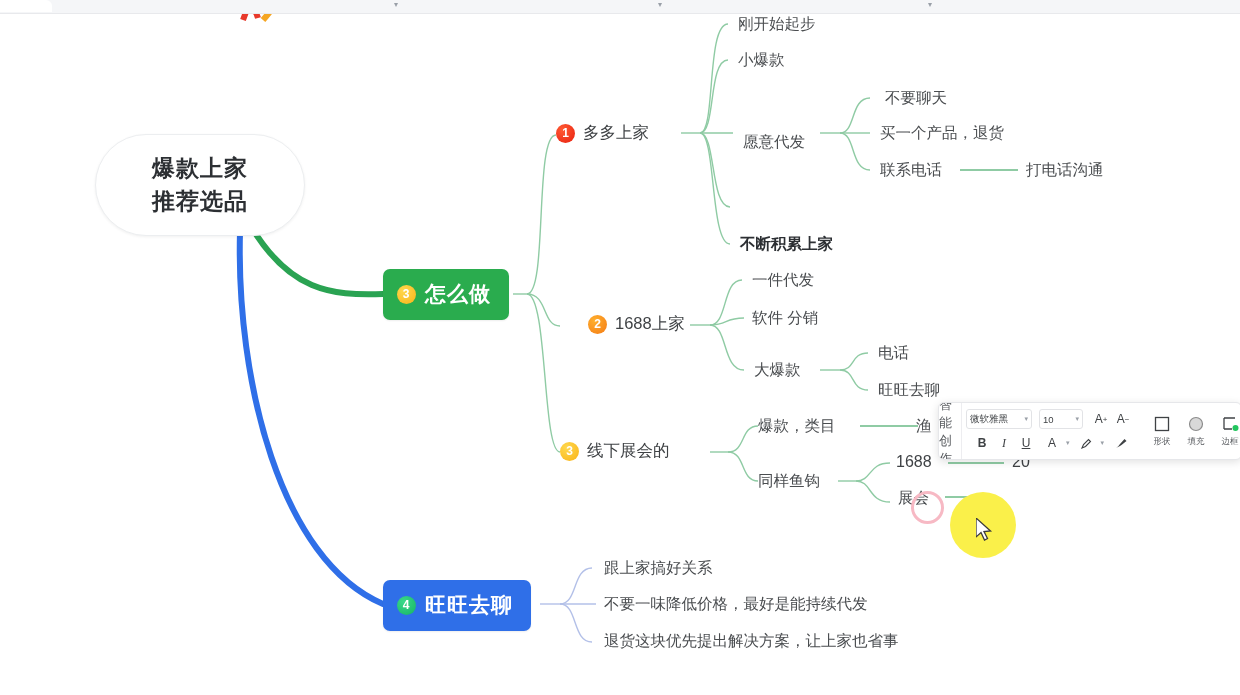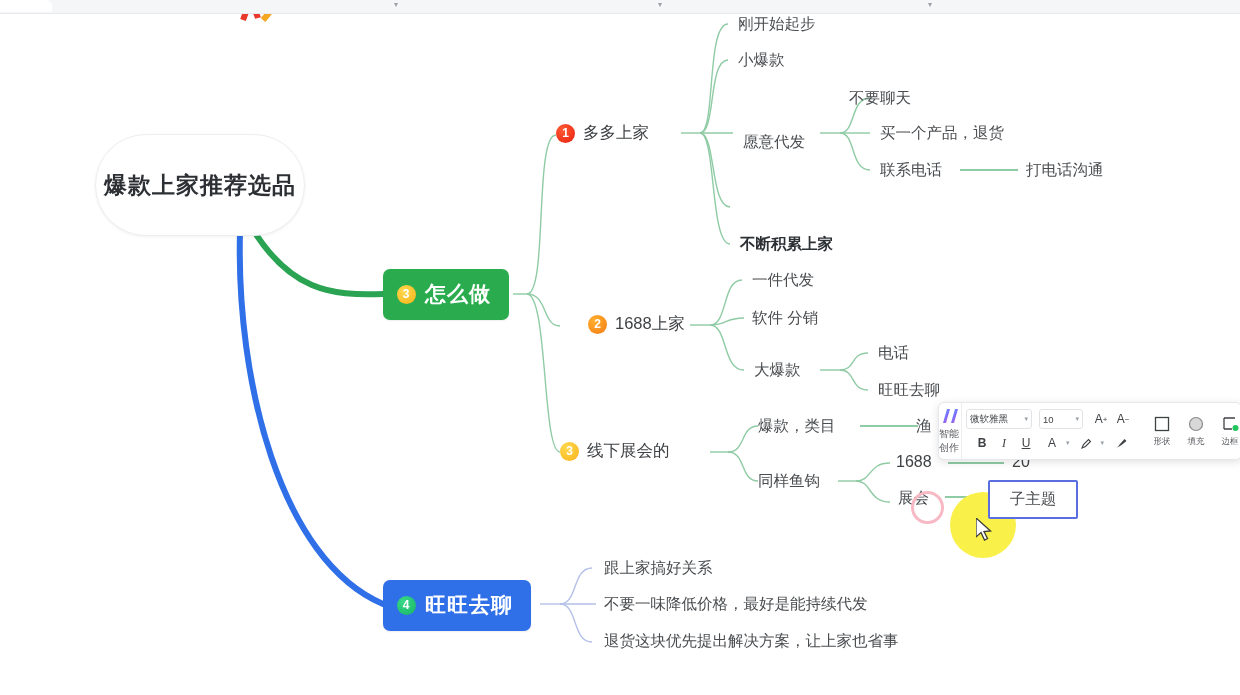--- a/index.html
+++ b/index.html
@@ -28,21 +28,21 @@
   
   svg.lines{position:absolute;left:0;top:0;width:1240px;height:695px;z-index:1;}
 
   
   .node{position:absolute;z-index:3;white-space:nowrap;}
 
   .root{
     left:95px;top:134px;width:208px;height:100px;
     background:#ffffff;border:1px solid #eceef0;border-radius:52px;
     box-shadow:0 1px 3px rgba(0,0,0,.06);
-    display:flex;flex-direction:row;align-items:center;justify-content:center;
+    display:flex;flex-direction:column;align-items:center;justify-content:center;
     color:#2c2f33;font-weight:bold;font-size:23px;line-height:33px;letter-spacing:1px;text-align:right;
   }
 
   .mainbox{
     display:flex;align-items:center;gap:9px;border-radius:7px;
     padding:11px 18px 12px 14px;color:#ffffff;font-weight:bold;font-size:21px;
     letter-spacing:1px;box-shadow:0 1px 2px rgba(0,0,0,.07);
   }
   .mainbox.green{left:383px;top:269px;background:#2aac4e;}
   .mainbox.blue{left:383px;top:580px;background:#2f6fe8;}
@@ -89,21 +89,21 @@
   .toolbar{
     position:absolute;left:938px;top:402px;width:302px;height:56px;
     background:#ffffff;border:1px solid #e6e7ea;border-radius:6px;
     box-shadow:0 2px 8px rgba(0,0,0,.12);
     display:flex;align-items:stretch;z-index:7;overflow:hidden;
   }
   .tb-ai{
     width:52px;display:flex;flex-direction:column;align-items:center;justify-content:center;gap:2px;
     border-right:1px solid #ededf0;
   }
-  .tb-ai .ai-label{font-size:10px;color:#5a5d61;}
+  .tb-ai .ai-label{font-size:13px;color:#5a5d61;}
   .tb-main{flex:1;display:flex;flex-direction:column;justify-content:center;padding:0 4px;}
   .tb-row{display:flex;align-items:center;height:24px;gap:2px;}
   .tb-select{
     display:flex;align-items:center;justify-content:space-between;
     border:1px solid #e2e3e6;border-radius:3px;height:18px;padding:0 3px;
     font-size:9.5px;color:#3f4245;background:#fff;
   }
   .tb-select.font{width:58px;}
   .tb-select.size{width:36px;text-align:right;}
   .tb-caret{font-size:7px;color:#9aa0a8;margin-left:2px;}
@@ -207,21 +207,21 @@
 
   <div class="node sub" style="left:556px;top:122px;">
     <span class="badge red">1</span>
     <span>多多上家</span>
   </div>
 
   <div class="node leaf" style="left:738px;top:14px;">刚开始起步</div>
   <div class="node leaf" style="left:738px;top:50px;">小爆款</div>
   <div class="node leaf" style="left:743px;top:123px;margin-top:9px;">愿意代发</div>
 
-  <div class="node leaf" style="left:849px;top:88px;">不要聊天</div>
+  <div class="node leaf" style="left:885px;top:88px;">不要聊天</div>
   <div class="node leaf" style="left:880px;top:123px;">买一个产品，退货</div>
   <div class="node leaf" style="left:880px;top:160px;">联系电话</div>
   <div class="node leaf" style="left:1026px;top:160px;">打电话沟通</div>
 
   <div class="node leaf bold" style="left:740px;top:234px;">不断积累上家</div>
 
   <div class="node sub" style="left:588px;top:313px;">
     <span class="badge orange">2</span>
     <span>1688上家</span>
   </div>
@@ -243,23 +243,20 @@
   <div class="node leaf num" style="left:896px;top:453px;">1688</div>
   <div class="node leaf num" style="left:1012px;top:453px;">20</div>
   <div class="node leaf" style="left:898px;top:488px;">展会</div>
 
   <div class="pinkring"></div>
   <div class="yellowdot"></div>
   <svg class="cursor" viewBox="0 0 18 26">
     <polygon points="0,0 0,19 5,14.5 8.5,22 11.5,20.5 8,13.5 14.5,13" fill="#ffffff" stroke="#3a3a3a" stroke-width="1.3"></polygon>
   </svg>
 
-  <div class="node seltext">
-    <span>子主题</span>
-  </div>
 
   <div class="node leaf" style="left:604px;top:558px;">跟上家搞好关系</div>
   <div class="node leaf" style="left:604px;top:594px;">不要一味降低价格，最好是能持续代发</div>
   <div class="node leaf" style="left:604px;top:631px;">退货这块优先提出解决方案，让上家也省事</div>
 
   <div class="toolbar">
     <div class="tb-ai">
       <svg width="22" height="18" viewBox="0 0 22 18">
         <defs>
           <linearGradient id="g1" x1="0" y1="0" x2="1" y2="1">

